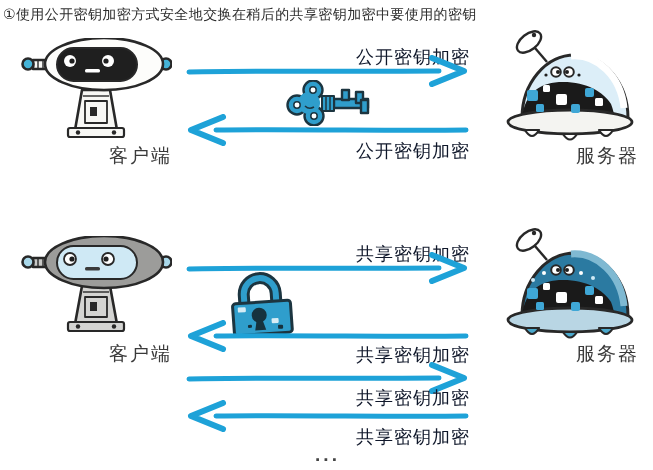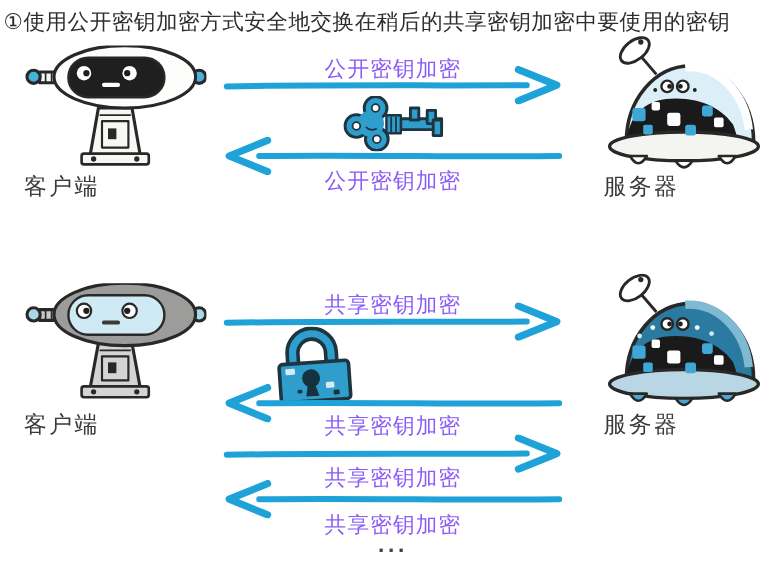--- a/index.html
+++ b/index.html
@@ -2,28 +2,28 @@
 <html><head>
 <meta charset="utf-8">
 <style>
   html,body{margin:0;padding:0;background:#fff;}
   #stage{
     position:relative;width:653px;height:470px;background:#ffffff;overflow:hidden;
     font-family:"Liberation Sans","DejaVu Sans",sans-serif;color:#333;
   }
   .abs{position:absolute;}
   .step-title{
-    left:3px;font-size:18px;letter-spacing:.4px;color:#2e2e2e;white-space:nowrap;
+    left:3px;font-size:14px;letter-spacing:.4px;color:#2e2e2e;white-space:nowrap;
   }
   .msg-label{
-    left:185px;width:285px;text-align:center;font-size:18px;color:#8b5cf6;
+    left:185px;width:285px;text-align:right;font-size:18px;color:#0f172a;
     letter-spacing:1px;white-space:nowrap;
   }
   .actor-label{
-    text-align:left;font-size:19px;color:#3a3a3a;letter-spacing:2px;white-space:nowrap;font-family:Liberation Mono, monospace;
+    text-align:right;font-size:19px;color:#3a3a3a;letter-spacing:2px;white-space:nowrap;font-family:Liberation Mono, monospace;
   }
   .more{
     left:185px;width:285px;text-align:center;font-size:19px;font-weight:bold;
     color:#444;letter-spacing:3px;
   }
   figure{margin:0;}
   svg{display:block;}
 </style>
 </head>
 <body>

